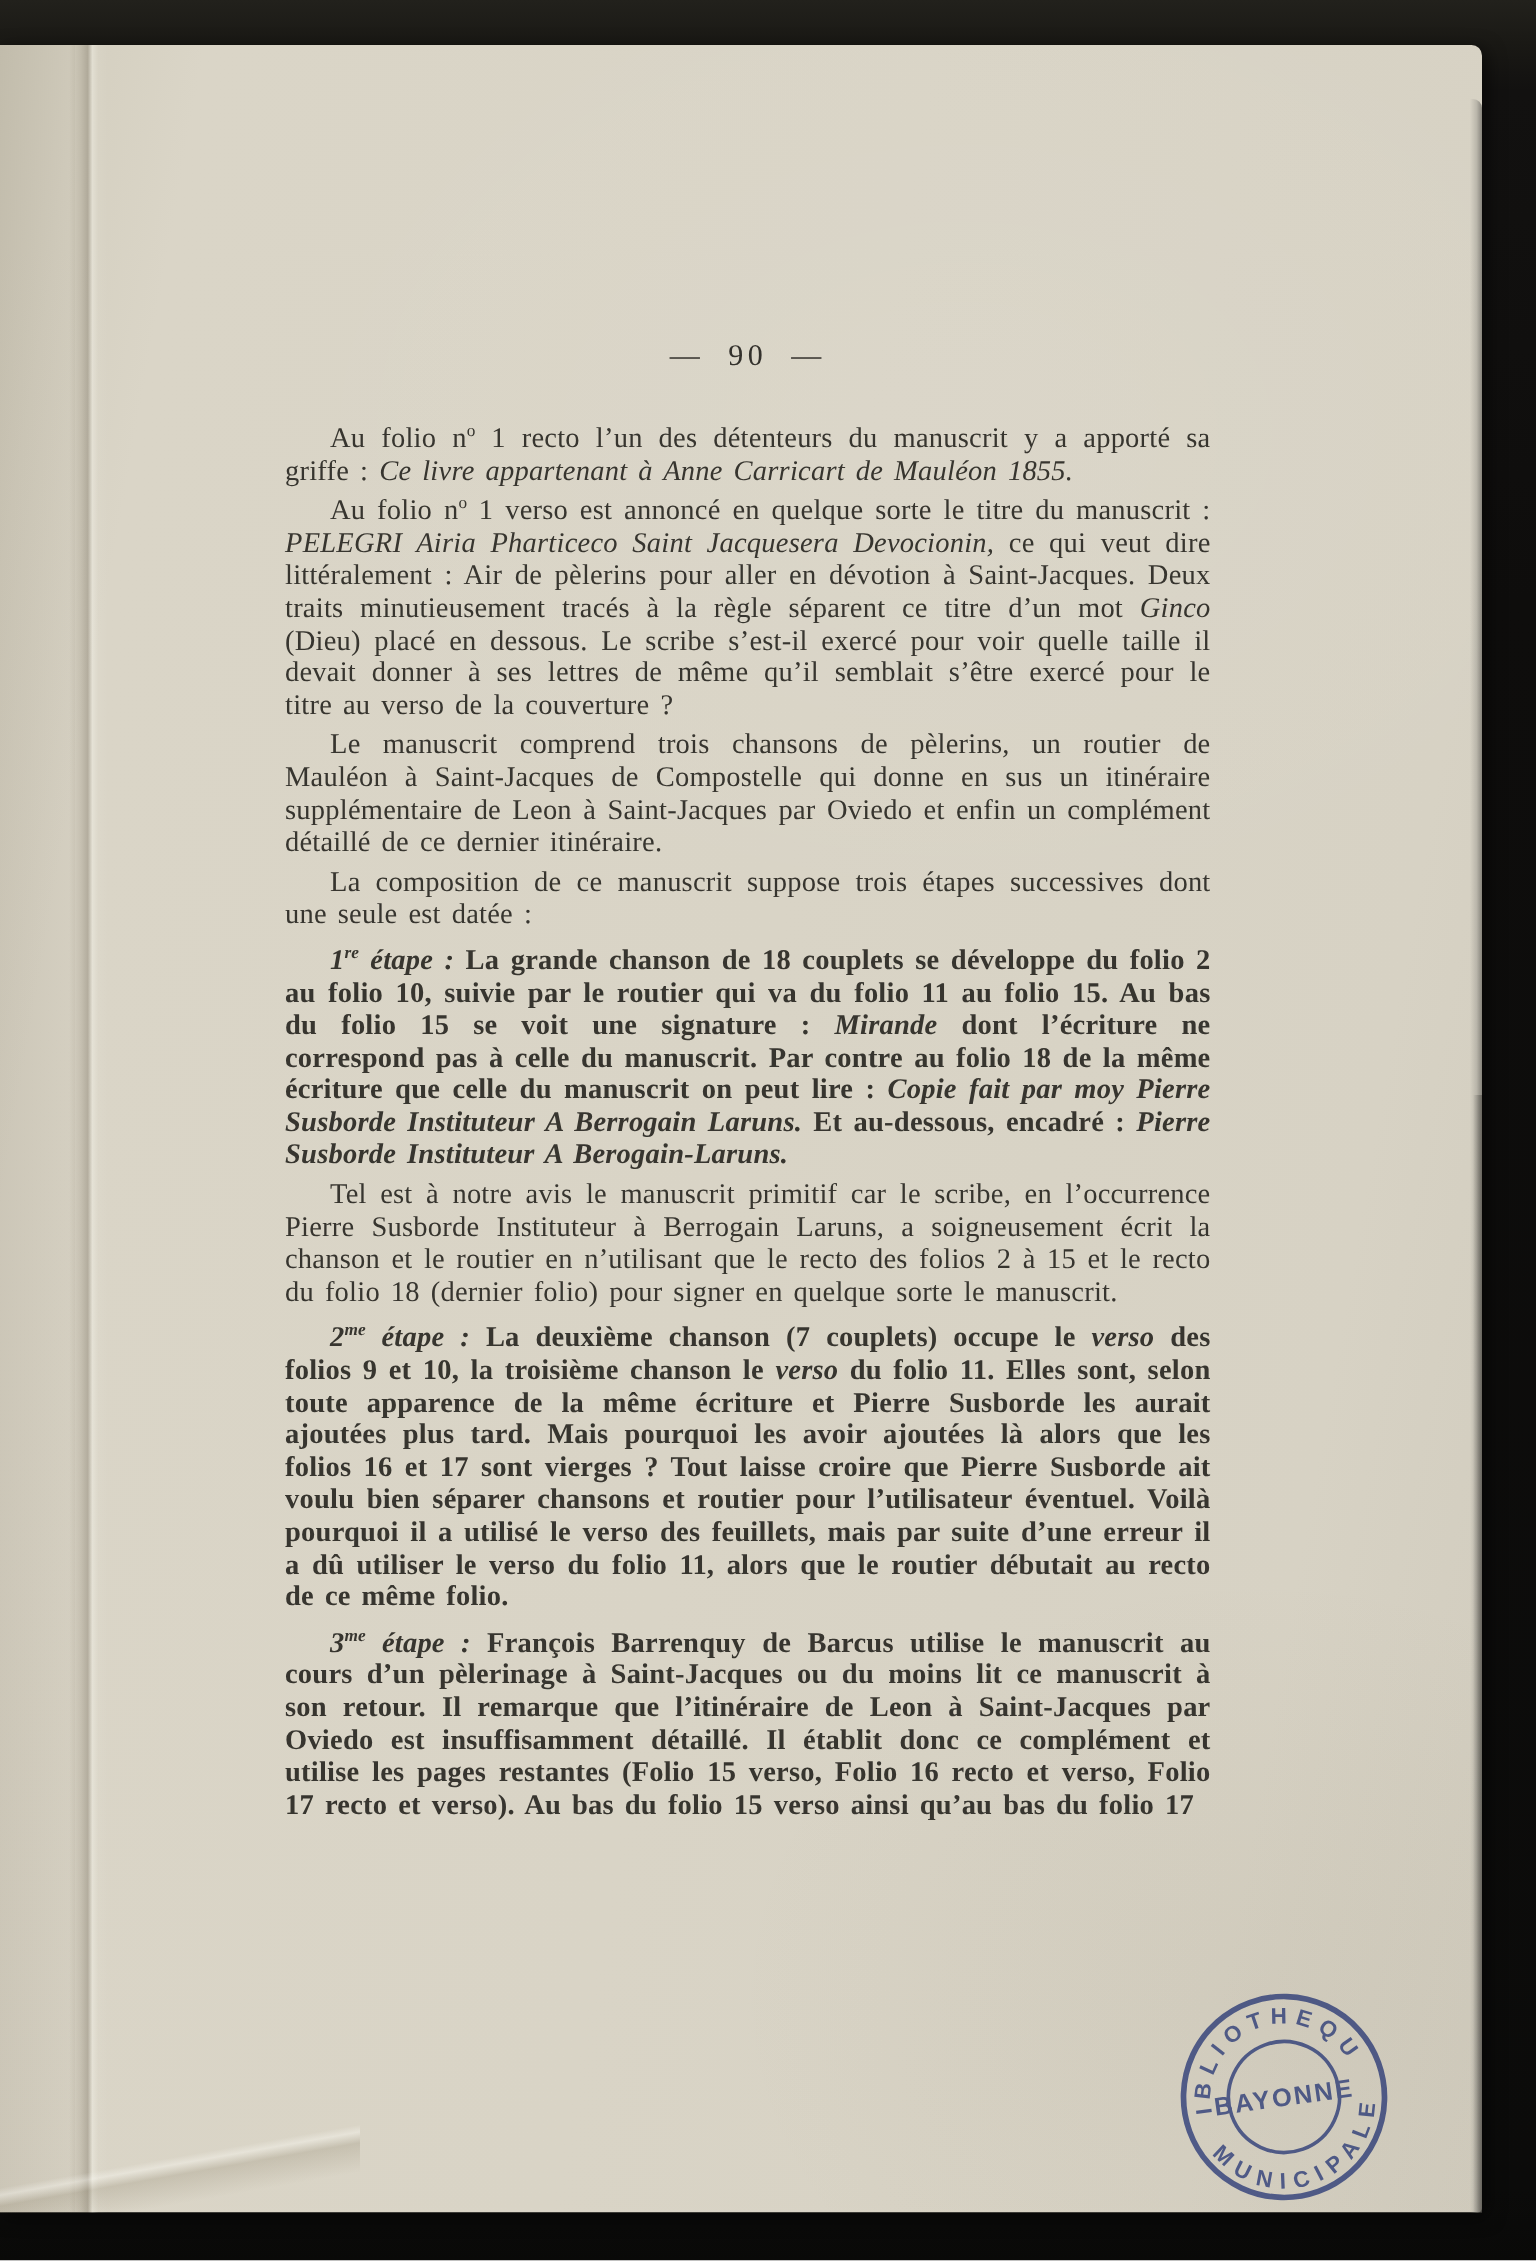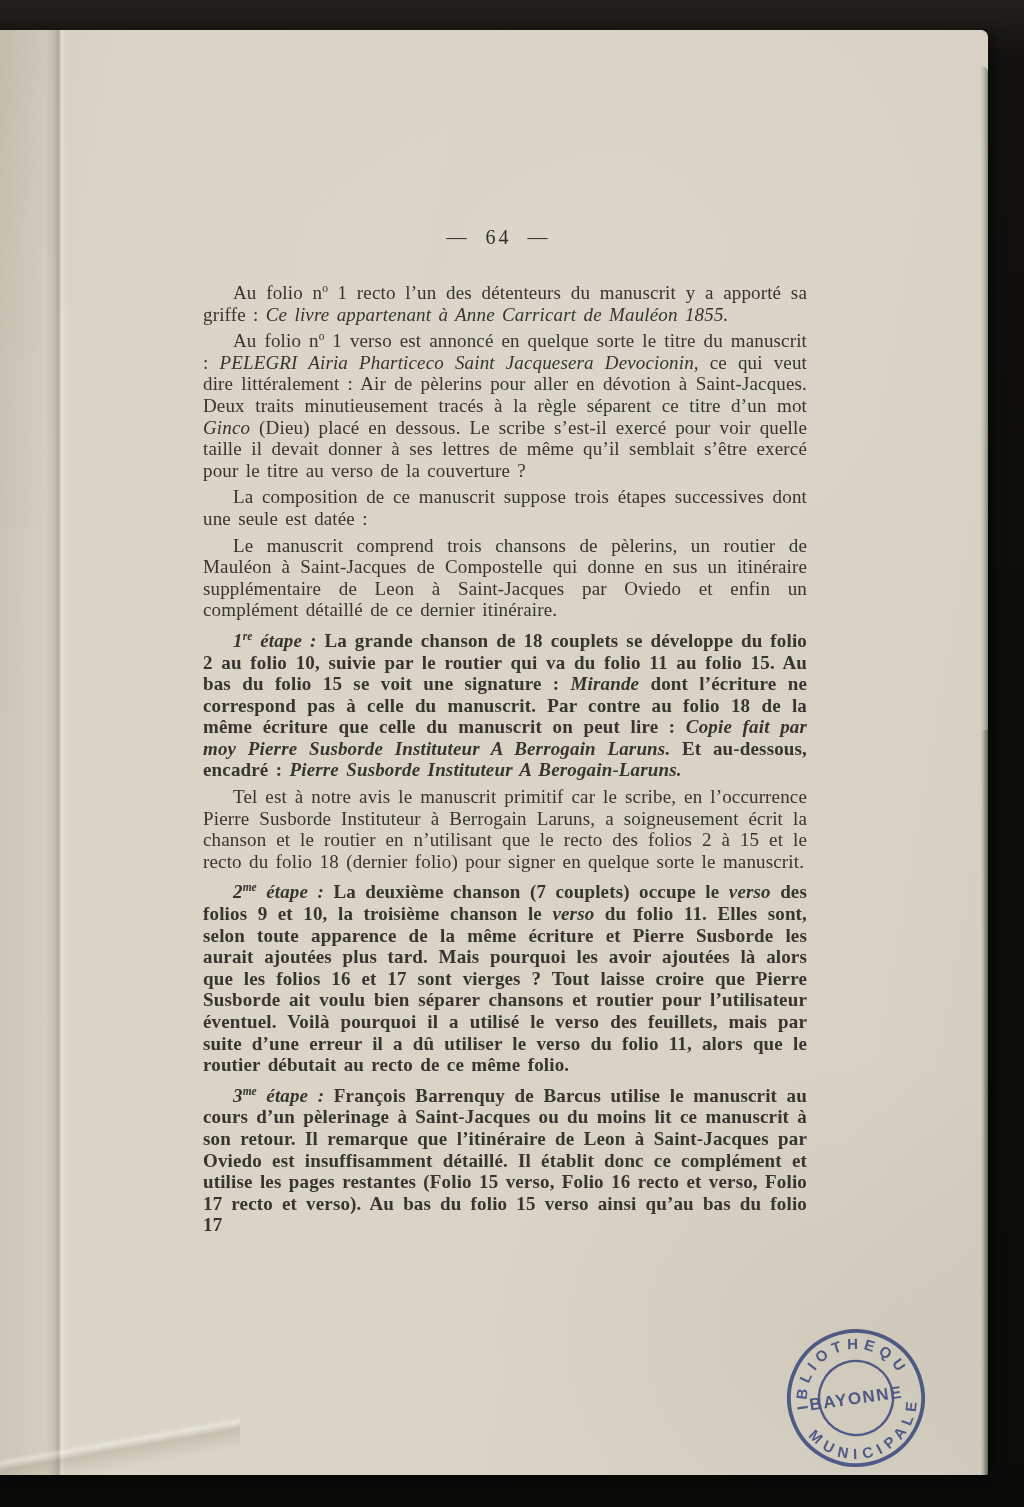--- a/index.html
+++ b/index.html
@@ -46,21 +46,21 @@
     background:linear-gradient(170deg,rgba(0,0,0,0) 52%,rgba(255,255,250,.35) 56%,rgba(130,120,95,.22) 62%,rgba(0,0,0,0) 78%);
   }
   .content{
     position:absolute;left:190px;top:196px;width:617px;color:#37352f;
   }
   .page-number{
     text-align:center;font-size:20px;letter-spacing:3px;word-spacing:8px;
     margin:0 0 33px 0;color:#33312c;
   }
   .para{
-    margin:0 0 5px 13px;text-indent:30px;font-size:19px;line-height:21.6px;
+    margin:0 0 5px 0;text-indent:30px;font-size:19px;line-height:21.6px;
     text-align:justify;word-spacing:2.4px;letter-spacing:.15px;
   }
   .para.sp{margin-top:9px;font-weight:bold;}
   .it{font-style:italic;}
   sup{font-size:11.5px;line-height:0;vertical-align:super;letter-spacing:0;}
   .stamp{
     position:absolute;left:769px;top:1281px;width:174px;height:174px;
     mix-blend-mode:multiply;opacity:.88;filter:blur(.3px);
   }
   .stamp text{font-family:"Liberation Sans", sans-serif;font-weight:bold;}
@@ -70,26 +70,26 @@
 
 <div class="photo">
   <div class="page">
     <div class="left-shade"></div>
     <div class="gutter-crease"></div>
     <div class="edge-right"></div>
     <div class="edge-right-low"></div>
     <div class="fold-bl"></div>
 
     <div class="content">
-      <div class="page-number">— 64 —</div>
+      <div class="page-number">— 90 —</div>
       <div class="text-block">
           <p class="para"><span>Au folio n</span><sup>o</sup><span> 1 recto l’un des détenteurs du manuscrit y a apporté sa griffe : </span><span class="it">Ce livre appartenant à Anne Carricart de Mauléon 1855.</span></p>
           <p class="para"><span>Au folio n</span><sup>o</sup><span> 1 verso est annoncé en quelque sorte le titre du manuscrit : </span><span class="it">PELEGRI Airia Pharticeco Saint Jacquesera Devocionin,</span><span> ce qui veut dire littéralement : Air de pèlerins pour aller en dévotion à Saint-Jacques. Deux traits minutieusement tracés à la règle séparent ce titre d’un mot </span><span class="it">Ginco</span><span> (Dieu) placé en dessous. Le scribe s’est-il exercé pour voir quelle taille il devait donner à ses lettres de même qu’il semblait s’être exercé pour le titre au verso de la couverture ?</span></p>
+          <p class="para"><span>Le manuscrit comprend trois chansons de pèlerins, un routier de Mauléon à Saint-Jacques de Compostelle qui donne en sus un itinéraire supplémentaire de Leon à Saint-Jacques par Oviedo et enfin un complément détaillé de ce dernier itinéraire.</span></p>
           <p class="para"><span>La composition de ce manuscrit suppose trois étapes successives dont une seule est datée :</span></p>
-          <p class="para"><span>Le manuscrit comprend trois chansons de pèlerins, un routier de Mauléon à Saint-Jacques de Compostelle qui donne en sus un itinéraire supplémentaire de Leon à Saint-Jacques par Oviedo et enfin un complément détaillé de ce dernier itinéraire.</span></p>
           <p class="para sp"><span class="it">1</span><sup class="it">re</sup><span class="it"> étape :</span><span> La grande chanson de 18 couplets se développe du folio 2 au folio 10, suivie par le routier qui va du folio 11 au folio 15. Au bas du folio 15 se voit une signature : </span><span class="it">Mirande</span><span> dont l’écriture ne correspond pas à celle du manuscrit. Par contre au folio 18 de la même écriture que celle du manuscrit on peut lire : </span><span class="it">Copie fait par moy Pierre Susborde Instituteur A Berrogain Laruns.</span><span> Et au-dessous, encadré : </span><span class="it">Pierre Susborde Instituteur A Berogain-Laruns.</span></p>
           <p class="para"><span>Tel est à notre avis le manuscrit primitif car le scribe, en l’occurrence Pierre Susborde Instituteur à Berrogain Laruns, a soigneusement écrit la chanson et le routier en n’utilisant que le recto des folios 2 à 15 et le recto du folio 18 (dernier folio) pour signer en quelque sorte le manuscrit.</span></p>
           <p class="para sp"><span class="it">2</span><sup class="it">me</sup><span class="it"> étape :</span><span> La deuxième chanson (7 couplets) occupe le </span><span class="it">verso</span><span> des folios 9 et 10, la troisième chanson le </span><span class="it">verso</span><span> du folio 11. Elles sont, selon toute apparence de la même écriture et Pierre Susborde les aurait ajoutées plus tard. Mais pourquoi les avoir ajoutées là alors que les folios 16 et 17 sont vierges ? Tout laisse croire que Pierre Susborde ait voulu bien séparer chansons et routier pour l’utilisateur éventuel. Voilà pourquoi il a utilisé le verso des feuillets, mais par suite d’une erreur il a dû utiliser le verso du folio 11, alors que le routier débutait au recto de ce même folio.</span></p>
           <p class="para sp"><span class="it">3</span><sup class="it">me</sup><span class="it"> étape :</span><span> François Barrenquy de Barcus utilise le manuscrit au cours d’un pèlerinage à Saint-Jacques ou du moins lit ce manuscrit à son retour. Il remarque que l’itinéraire de Leon à Saint-Jacques par Oviedo est insuffisamment détaillé. Il établit donc ce complément et utilise les pages restantes (Folio 15 verso, Folio 16 recto et verso, Folio 17 recto et verso). Au bas du folio 15 verso ainsi qu’au bas du folio 17</span></p>
         </div>
     </div>
 
     <svg class="stamp" viewBox="0 0 174 174" aria-hidden="true">
       <defs>
         <path id="arcTop" d="M 38,87 A 49,49 0 1 1 136,87"></path>

